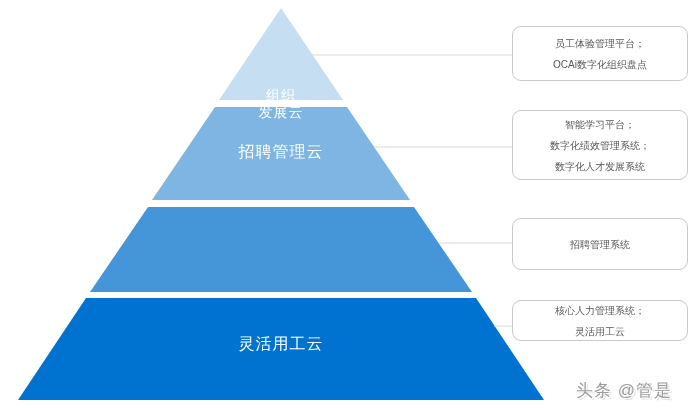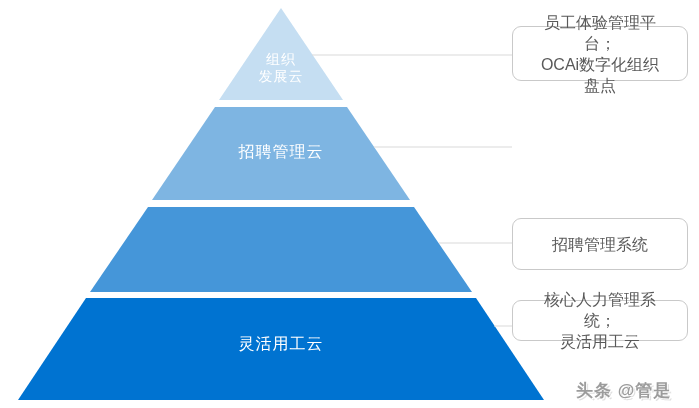--- a/index.html
+++ b/index.html
@@ -26,45 +26,45 @@
   }
   .tier-label {
     position: absolute;
     left: 281px;
     transform: translateX(-50%);
     text-align: center;
     color: var(--tier_label_text, #ffffff);
     white-space: nowrap;
     letter-spacing: 1px;
   }
-  .tier-label.small { font-size: 14px; line-height: 17px; }
+  .tier-label.small { font-size: 14px; line-height: 17px; margin-top: 36px; }
   .tier-label.big   { font-size: 16px; line-height: 20px; }
   .callout {
     position: absolute;
     left: 512px;
     width: 176px;
     box-sizing: border-box;
     background: #ffffff;
     border: 1px solid var(--callout_border, #c9c9c9);
     border-radius: 9px;
     color: var(--callout_text, #595959);
-    font-size: 16px;
+    font-size: 10px;
     line-height: 21px;
     text-align: center;
     display: flex;
     flex-direction: column;
     justify-content: center;
     padding: 2px 20px;
   }
   .watermark {
     position: absolute;
     left: 576px;
     top: 379px;
     font-size: 17px;
-    font-weight: bold;
+    font-weight: normal;
     color: var(--watermark_text, #9c9c9c);
     text-shadow: 1px 1px 0 #ffffff, 2px 2px 0 #e0e0e0;
     white-space: nowrap;
     letter-spacing: 1px;
   }
 </style>
 </head>
 <body>
 
 <div class="stage">
@@ -93,20 +93,25 @@
 
   <div class="tier-label big" style="top:334px">
     <div>灵活用工云</div>
   </div>
 
   <div class="callout" style="top:26px; height:55px">
     <div>员工体验管理平台；</div>
     <div>OCAi数字化组织盘点</div>
   </div>
 
+  <div class="callout" style="top:110px; height:70px">
+    <div>智能学习平台；</div>
+    <div>数字化绩效管理系统；</div>
+    <div>数字化人才发展系统</div>
+  </div>
 
   <div class="callout" style="top:218px; height:52px">
     <div>招聘管理系统</div>
   </div>
 
   <div class="callout" style="top:300px; height:41px">
     <div>核心人力管理系统；</div>
     <div>灵活用工云</div>
   </div>
 

